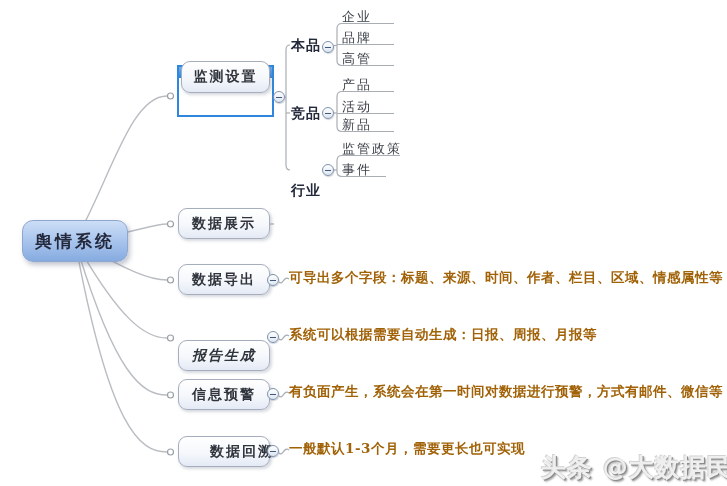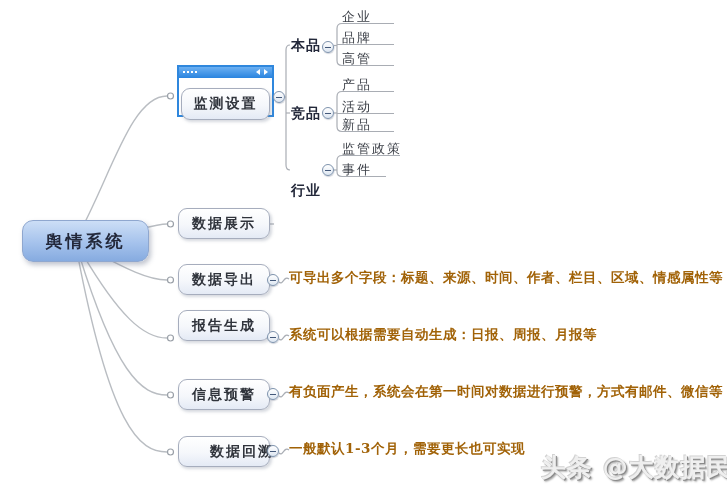--- a/index.html
+++ b/index.html
@@ -10,45 +10,45 @@
   svg.wires{position:absolute;left:0;top:0;z-index:1;}
   .node{
     position:absolute;z-index:3;box-sizing:border-box;
     border:1px solid #a6adbd;border-radius:9px;
     background:linear-gradient(180deg,#ffffff 0%,#f5f7fb 55%,#e4eaf5 100%);
     box-shadow:1.5px 2px 3px rgba(120,130,150,.30);
     display:flex;align-items:center;justify-content:center;
     font-weight:bold;font-size:14px;color:#30343c;letter-spacing:2px;white-space:nowrap;
   }
   .root-node{
-    left:22px;top:220px;width:127px;height:42px;border-radius:11px;
+    left:22px;top:220px;width:106px;height:42px;border-radius:11px;
     background:linear-gradient(180deg,#ccdef6 0%,#a5c2ec 55%,#86abe0 100%);
     border-color:#8fa7cf;font-size:17px;color:#23283a;letter-spacing:3px;
     box-shadow:2px 3px 5px rgba(100,110,135,.40);
   }
   .sel-frame{
     position:absolute;left:177px;top:65px;width:97px;height:52px;z-index:2;
     box-sizing:border-box;border:2px solid #2f87dd;background:#ffffff;
   }
   .sel-header{
     position:absolute;left:0;top:0;right:0;height:11px;
     background:linear-gradient(180deg,#6cb0f2 0%,#2a84df 100%);
   }
   .sel-dots{
     position:absolute;left:4px;top:4px;width:2px;height:2px;background:#fff;
     box-shadow:4px 0 0 #fff,8px 0 0 #fff,12px 0 0 #fff;
   }
   .sel-resize{position:absolute;right:4px;top:2px;width:12px;height:7px;}
   .sel-resize::before,.sel-resize::after{content:"";position:absolute;top:0;width:0;height:0;border-top:3.5px solid transparent;border-bottom:3.5px solid transparent;}
   .sel-resize::before{left:0;border-right:4px solid #fff;}
   .sel-resize::after{right:0;border-left:4px solid #fff;}
-  .monitor-node{left:181px;top:88px;width:89px;height:32px;}
+  .monitor-node{left:181px;top:61px;width:89px;height:32px;}
   .n-show {left:178px;top:208px;width:92px;height:31px;}
   .n-export{left:178px;top:264px;width:92px;height:31px;}
-  .n-report{left:178px;top:310px;width:92px;height:31px;}
+  .n-report{left:178px;top:340px;width:92px;height:31px;font-style:italic;}
   .n-alert {left:178px;top:379px;width:92px;height:31px;}
   .n-back  {left:178px;top:436px;width:92px;height:31px;padding-left:36px;}
   .collapse-btn{
     position:absolute;z-index:4;width:12px;height:12px;border-radius:50%;
     box-sizing:border-box;border:1px solid #7e93ad;
     background:linear-gradient(180deg,#ffffff,#dde6f1);
     box-shadow:0.5px 1px 1px rgba(120,130,150,.35);
   }
   .collapse-btn::before{
     content:"";position:absolute;left:2px;right:2px;top:4.5px;height:1.5px;background:#44597a;

